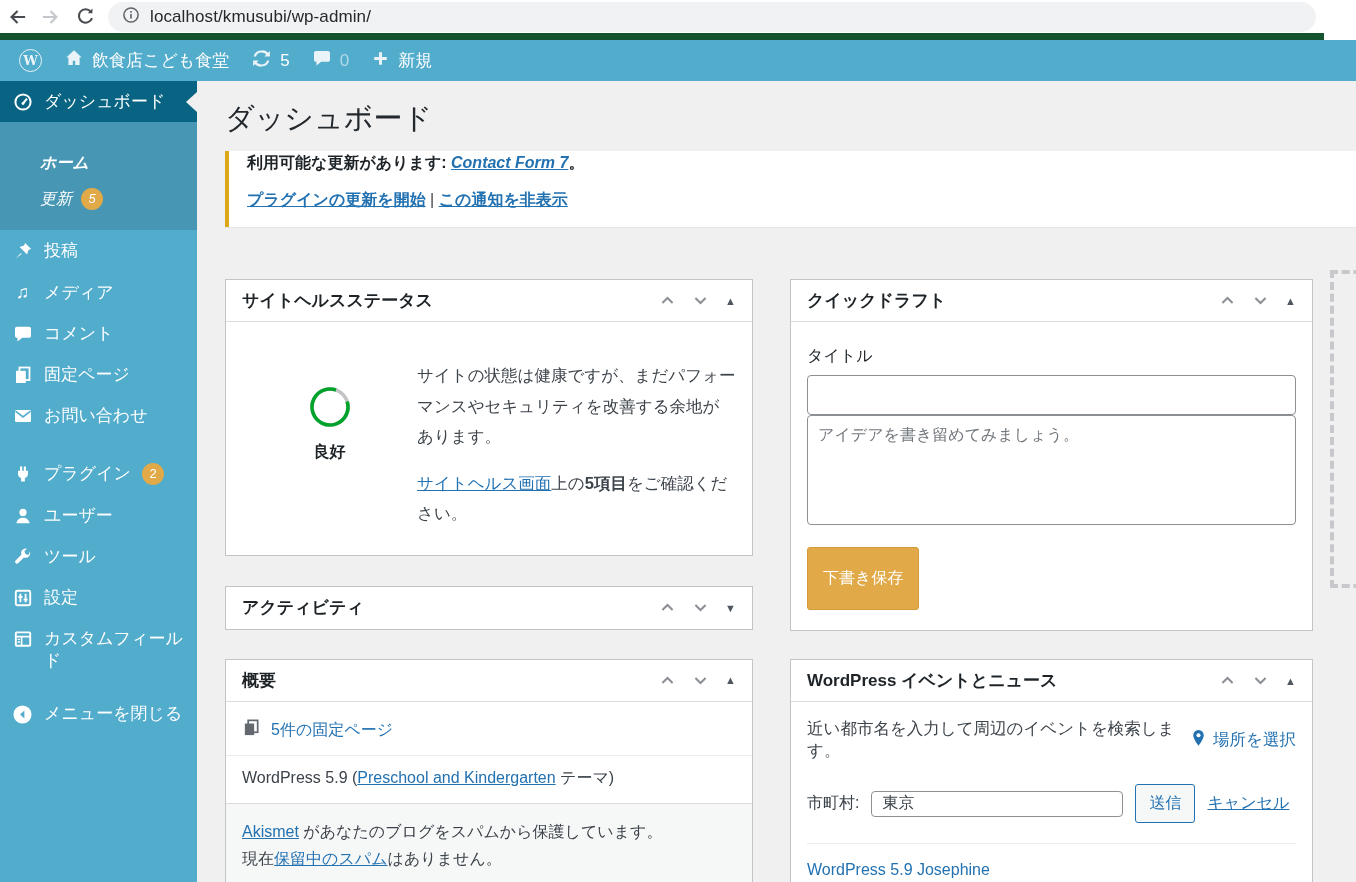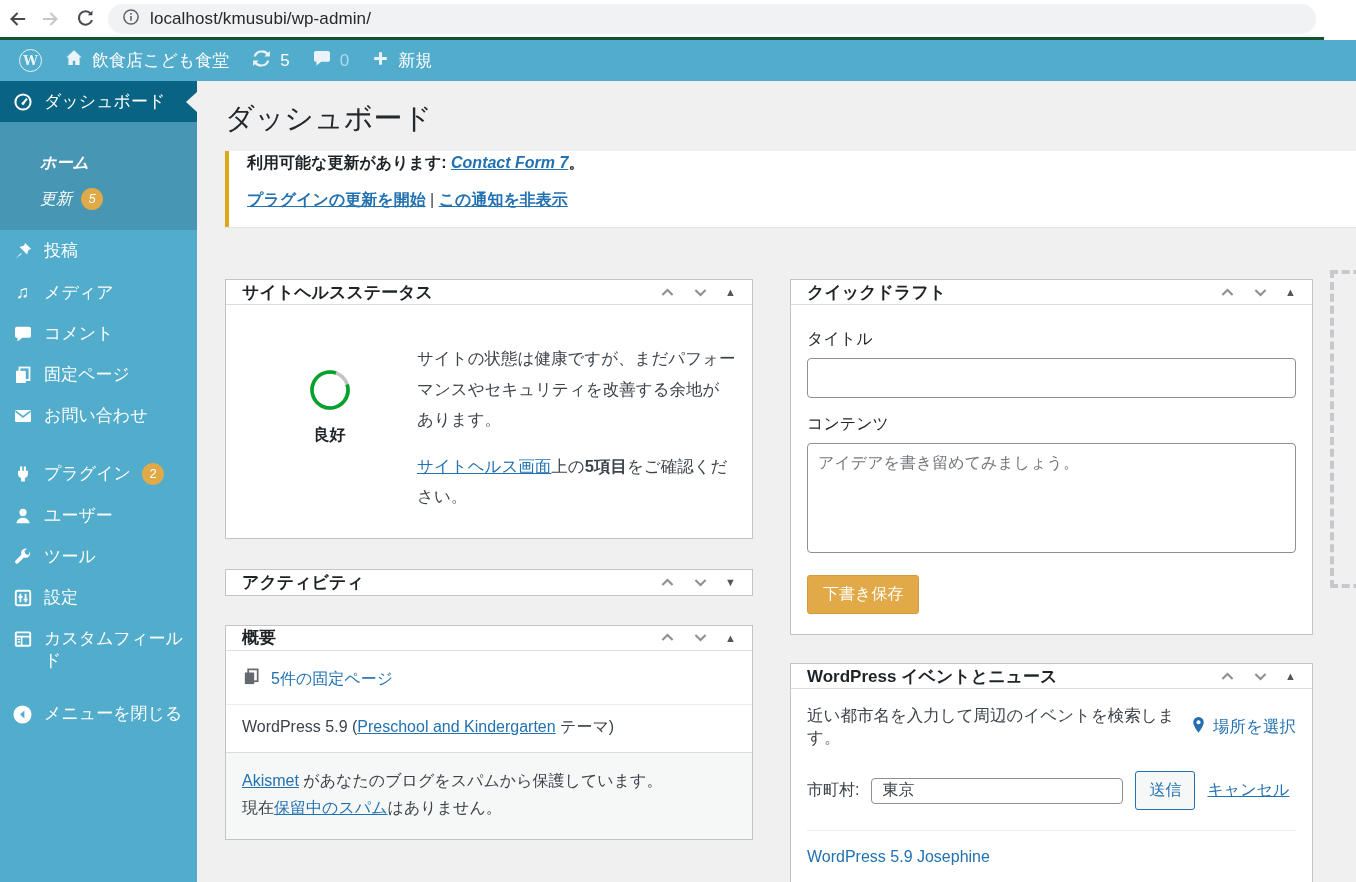--- a/index.html
+++ b/index.html
@@ -2,21 +2,21 @@
 <html><head>
 <meta charset="utf-8">
 <style>
   * { box-sizing: border-box; margin: 0; padding: 0; }
   html,body { width:1356px; height:882px; overflow:hidden; }
   body { font-family:"Liberation Sans","DejaVu Sans",sans-serif; background:#fff; }
   .screen { position:relative; width:1356px; height:882px; overflow:hidden; }
 
   
   .browser-bar { position:absolute; top:0; left:0; width:1324px; height:40px;
-    background:#fff; border-bottom:3px solid #14532d; display:flex; align-items:center; }
+    background:#fff; border-bottom:7px solid #14532d; display:flex; align-items:center; }
   .nav-btn { width:34px; height:34px; display:flex; align-items:center; justify-content:center; flex:0 0 auto; cursor:pointer; }
   .url-pill { flex:1; height:30px; margin:0 8px 0 6px; background:#f0f2f4; border-radius:16px;
     display:flex; align-items:center; padding:0 14px; gap:10px; }
   .url-text { font-size:17px; color:#27292c; letter-spacing:.1px; }
 
   
   .admin-bar { position:absolute; top:40px; left:0; width:1356px; height:41px;
     background:#52accc; display:flex; align-items:center; color:#fff; padding:0 8px; }
   .ab-item { display:flex; align-items:center; gap:8px; padding:0 11px; height:41px; font-size:17px; color:#fff; cursor:pointer; }
   .ab-count-dim { color:rgba(255,255,255,.55); }
@@ -54,21 +54,21 @@
   a.u { text-decoration:underline; }
   .b { font-weight:700; }
   .i { font-style:italic; }
 
   .col-left  { position:absolute; top:198px; left:28px;  width:528px; }
   .col-right { position:absolute; top:198px; left:593px; width:523px; }
 
   .card { background:#fff; border:1px solid #c3c4c7; }
   .card + .card { margin-top:30px; }
   .card-header { display:flex; align-items:center; justify-content:space-between;
-    padding:0 16px; height:25px; }
+    padding:0 16px; height:42px; }
   .card-header.with-border { border-bottom:1px solid #dcdcde; }
   .card-title { font-size:17px; font-weight:700; color:#1d2327; }
   .card-controls { display:flex; align-items:center; gap:16px; }
   .ctl { cursor:pointer; display:flex; align-items:center; }
   .toggle-tri { font-size:11px; color:#50575e; }
 
   
   .health-body { display:flex; padding:20px 16px 26px; }
   .health-left { flex:0 0 175px; display:flex; flex-direction:column; align-items:center; padding-top:42px;text-align:center; }
   .health-status { font-size:16px; font-weight:700; color:#1d2327; margin-top:8px; }
@@ -83,21 +83,21 @@
 
   
   .qd-body { padding:14px 16px 20px; }
   .qd-label { display:block; font-size:16px; color:#1d2327; margin:10px 0 8px; }
   .qd-input { width:100%; height:40px; border:1px solid #8c8f94; border-radius:4px; background:#fff;
     font-size:16px; padding:0 10px; font-family:inherit; }
   .qd-textarea { width:100%; height:110px; border:1px solid #8c8f94; border-radius:4px; background:#fff;
     font-size:16px; padding:9px 10px; resize:none; font-family:inherit; color:#3c434a; }
   .qd-textarea::placeholder, .qd-input::placeholder { color:#72777c; opacity:1; }
   .btn-primary { margin-top:18px; background:#e1a948; border:1px solid #d49b3a; color:#fff;
-    font-size:16px; padding:8px 15px; border-radius:3px; cursor:pointer; font-family:inherit; }
+    font-size:16px; padding:20px 15px; border-radius:3px; cursor:pointer; font-family:inherit; }
 
   
   .ev-body { padding:16px 16px 0; }
   .ev-desc-row { display:flex; align-items:center; justify-content:space-between; font-size:16.5px; color:#3c434a; }
   .ev-loc { display:flex; align-items:center; gap:6px; white-space:nowrap; }
   .ev-form { display:flex; align-items:center; gap:12px; margin:22px 0 20px; font-size:16px; color:#3c434a; }
   .ev-city-input { width:252px; height:24px; border:1px solid #8c8f94; border-radius:4px;
     font-size:16px; padding:12px 10px; font-family:inherit; color:#3c434a; }
   .btn-secondary { background:#f6f7f7; border:1px solid #2271b1; color:#2271b1; font-size:16px;
     padding:8px 13px; border-radius:3px; cursor:pointer; font-family:inherit; }
@@ -425,21 +425,20 @@
                 <svg width="17" height="17" viewBox="0 0 20 20">
                   <path d="M4 7l6 6 6-6" fill="none" stroke="#8c8f94" stroke-width="2.4"></path>
                 </svg>
               </span>
             <span class="ctl toggle-tri">▲</span>
           </span>
         </div>
         <div class="qd-body">
           <label class="qd-label">タイトル</label>
           <input class="qd-input" type="text" style="">
-          <label class="qd-label" style="margin-top:16px;">コンテンツ</label>
           <textarea class="qd-textarea" placeholder="アイデアを書き留めてみましょう。" style=""></textarea>
           <button class="btn-primary">下書き保存</button>
         </div>
       </div>
 
       <div class="card" style="margin-top:28px; height:300px; overflow:hidden;">
         <div class="card-header with-border">
           <span class="card-title">WordPress イベントとニュース</span>
           <span class="card-controls">
             <span class="ctl">

